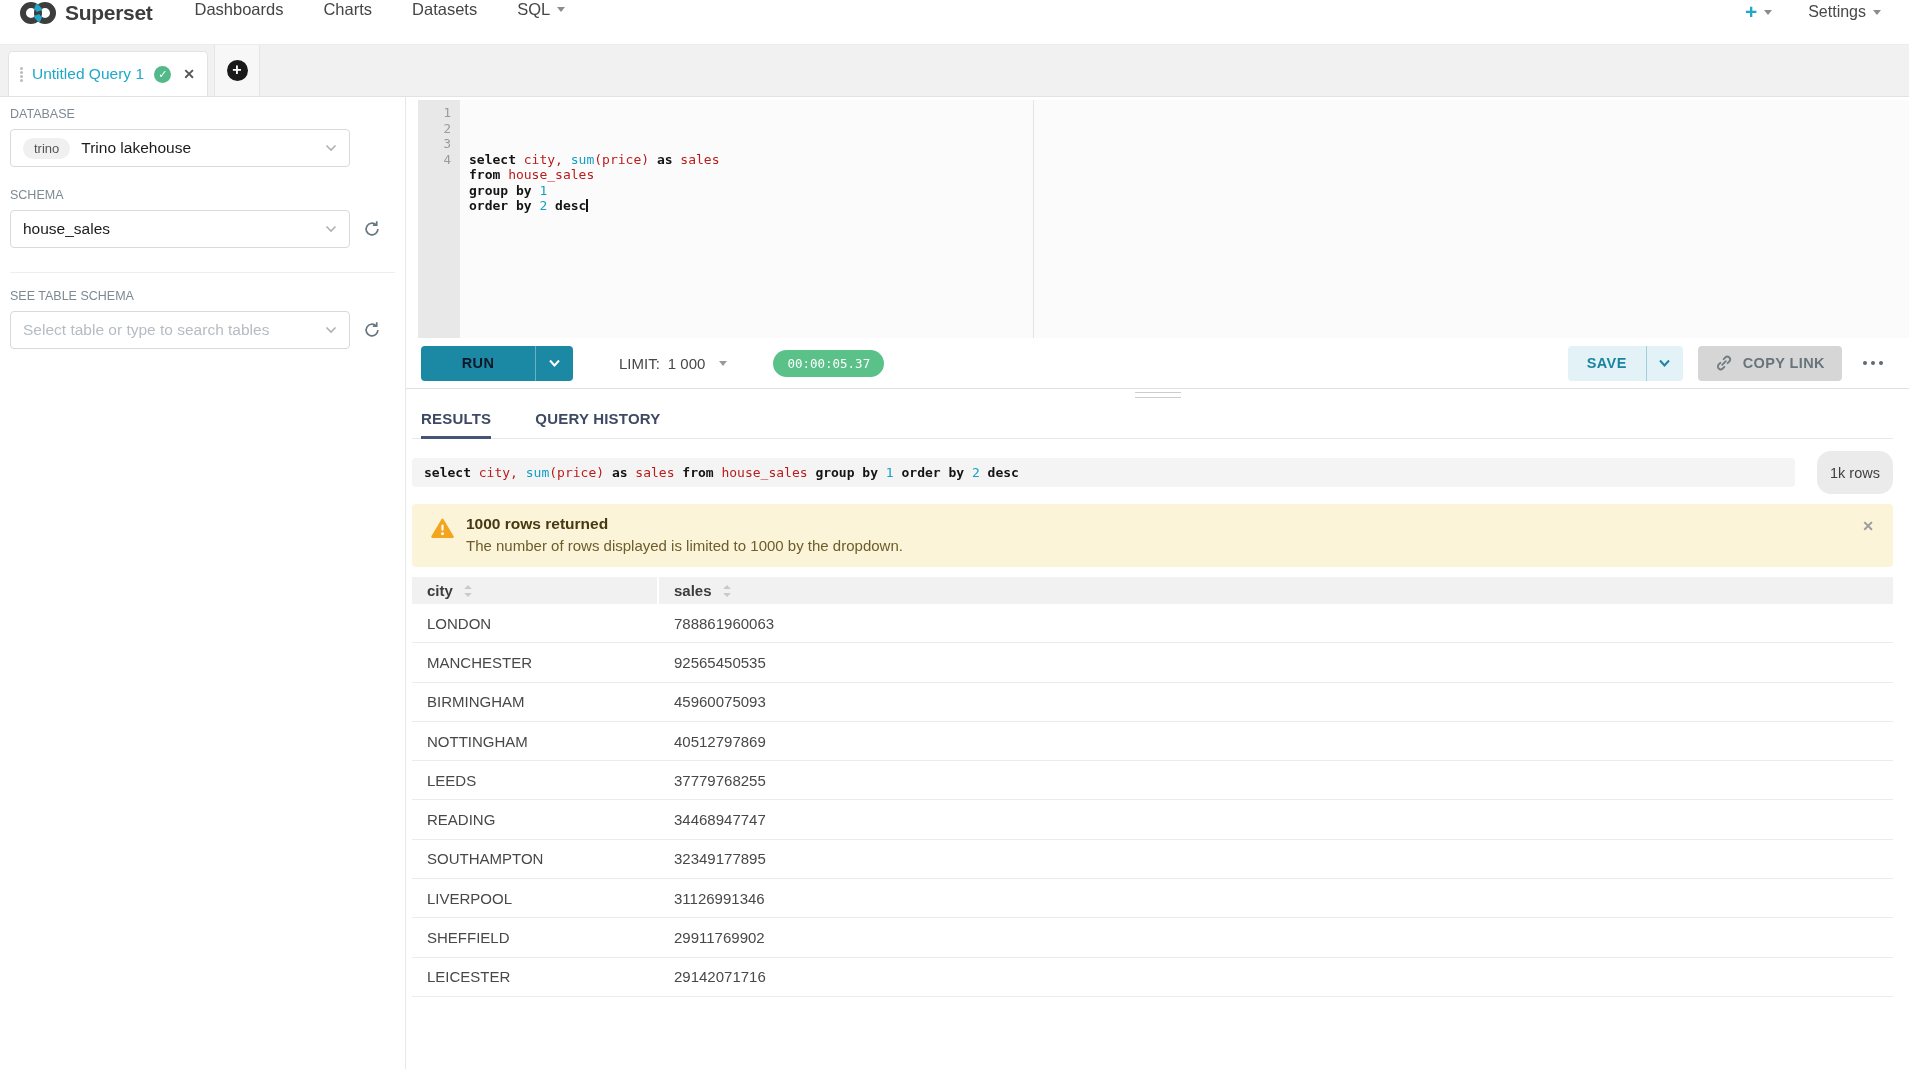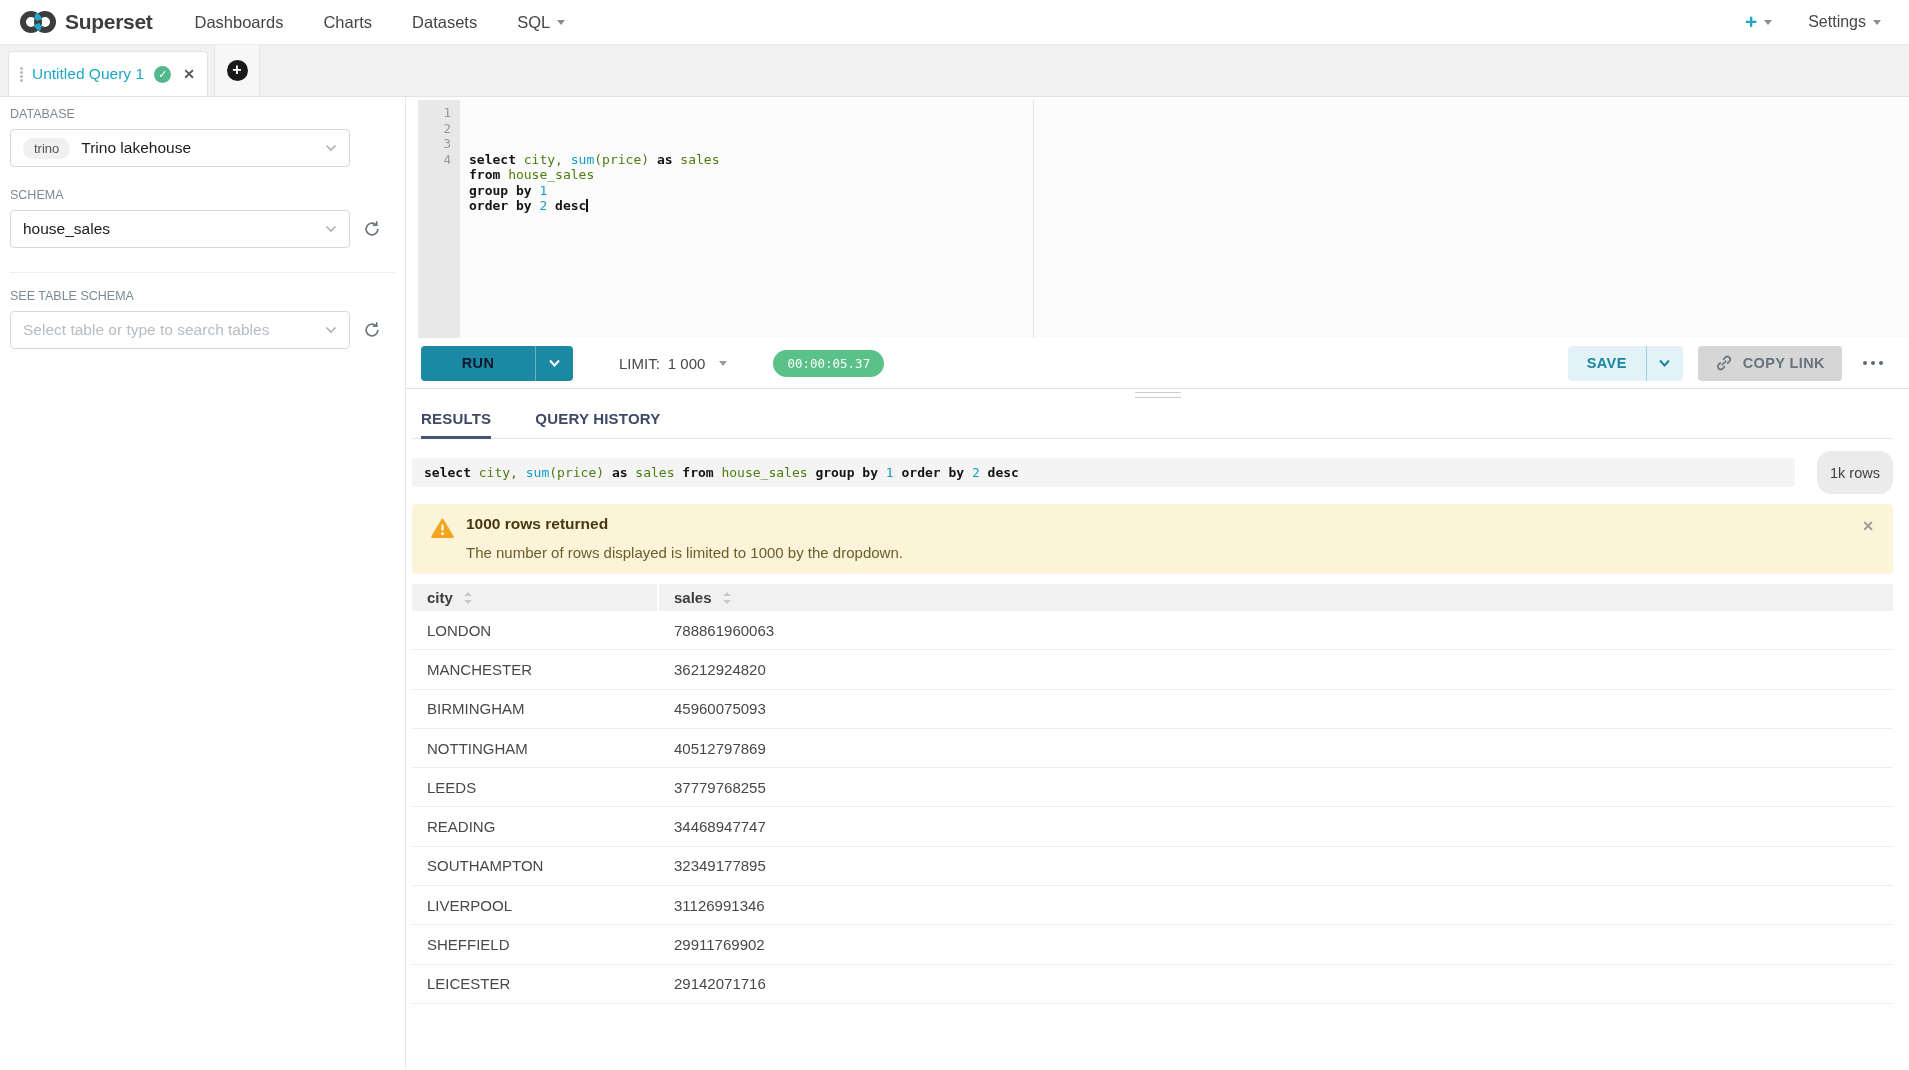--- a/index.html
+++ b/index.html
@@ -1,20 +1,20 @@
 <!DOCTYPE html>
 <html><head>
 <meta charset="utf-8">
 <style>
   * { margin:0; padding:0; box-sizing:border-box; }
   html,body { width:1909px; height:1070px; overflow:hidden; background:#fff;
     font-family:"Liberation Sans",sans-serif; color:#484848; }
 
   
-  .topnav { height:45px; display:flex; align-items:center; padding:0 28px 0 18px;
+  .topnav { height:45px; display:flex; align-items:flex-start; padding:0 28px 0 18px;
     border-bottom:1px solid #ececec; background:#fff; }
   .brand { display:flex; align-items:center; gap:7px; margin-right:42px; }
   .brand-name { font-size:21px; font-weight:bold; color:#3d3d3d; letter-spacing:-0.3px; }
   .nav-items { display:flex; gap:40px; font-size:16.5px; color:#454545; }
   .nav-item { display:flex; align-items:center; cursor:pointer; }
   .caret { display:inline-block; width:0; height:0; border-left:4.5px solid transparent;
     border-right:4.5px solid transparent; border-top:5.5px solid #8c8c8c;
     margin-left:7px; vertical-align:middle; }
   .nav-right { margin-left:auto; display:flex; align-items:center; gap:36px; }
   .plus-link { color:#20a7c9; font-size:21px; font-weight:bold; display:flex; align-items:center; }
@@ -57,21 +57,21 @@
   .editor-wrap { margin:3px 0 0 12px; height:238px; display:flex; background:#fbfbfb;
     position:relative; overflow:hidden; }
   .gutter { width:42px; flex:none; background:#e8e8e8; color:#9a9a9a; text-align:right;
     padding:5px 9px 0 0; font-family:"DejaVu Sans Mono",monospace; font-size:12.5px; line-height:15.5px; }
   .code { flex:1; padding:5px 0 0 9px; font-family:"DejaVu Sans Mono",monospace;
     font-size:13px; line-height:15.5px; color:#333; position:relative; white-space:pre; }
   .print-margin { position:absolute; left:573px; top:0; bottom:0; width:1px; background:#e4e4e4; }
   .tok-kw { font-weight:bold; color:#141414; }
   .tok-fn { color:#159fc6; }
   .tok-num { color:#159fc6; }
-  .tok-p { color:#4d7c0f;text-align:right; }
+  .tok-p { color:#b91c1c;text-align:right; }
   .cursor { display:inline-block; width:2px; height:13px; background:#111;
     vertical-align:-2px; }
 
   
   .toolbar { height:50px; display:flex; align-items:center; padding:0 20px 0 15px; }
   .run-btn { display:flex; height:35px; border-radius:4px; overflow:hidden; background:#1b89a4;
     color:#0f172a; cursor:pointer; }
   .run-main { width:114px; display:flex; align-items:center; justify-content:center;
     font-size:14.5px; font-weight:bold; letter-spacing:0.4px; }
   .run-caret { width:38px; border-left:1px solid rgba(255,255,255,0.35); display:flex;
@@ -118,21 +118,21 @@
   .preview-row { display:flex; align-items:center; margin-top:12px; gap:22px; }
   .preview { flex:1; background:#f4f4f4; border-radius:4px; height:29px; display:flex;
     align-items:center; padding:0 12px; font-family:"DejaVu Sans Mono",monospace; font-size:13px;
     white-space:pre; overflow:hidden; }
   .rows-badge { background:#ebebeb; border-radius:14px; height:43px; display:flex;
     align-items:center; padding:0 13px; font-size:14.5px; color:#3f3f3f; flex:none; }
 
   .alert { margin-top:10px; background:#fcf4d9; border-radius:4px; padding:11px 16px 13px;
     display:flex; position:relative; }
   .alert-icon { margin:3px 12px 0 3px; flex:none; }
-  .alert-title { font-size:15.5px; font-weight:bold; color:#473a12; margin-bottom:11px; }
+  .alert-title { font-size:15.5px; font-weight:bold; color:#473a12; margin-bottom:4px; }
   .alert-msg { font-size:15px; color:#6d5d2c; }
   .alert-close { position:absolute; right:19px; top:14px; color:#9b9b9b; font-size:14px;
     font-weight:bold; cursor:pointer; }
 
   .rtable { margin-top:10px; font-size:15px; }
   .thead { display:flex; background:#f1f1f1; height:27px; align-items:center;
     font-weight:bold; color:#3c3c3c; }
   .th { display:flex; align-items:center; gap:10px; padding-left:15px; height:100%; cursor:pointer; }
   .th.c0 { width:247px; border-right:2px solid #fff; flex:none; }
   .th.c1 { flex:1; }
@@ -339,21 +339,21 @@
             </svg>
           </div>
         </div>
         <div>
             <div class="trow">
               <div class="tcell c0">LONDON</div>
               <div class="tcell c1">788861960063</div>
             </div>
             <div class="trow">
               <div class="tcell c0">MANCHESTER</div>
-              <div class="tcell c1">36212924820</div>
+              <div class="tcell c1">92565450535</div>
             </div>
             <div class="trow">
               <div class="tcell c0">BIRMINGHAM</div>
               <div class="tcell c1">45960075093</div>
             </div>
             <div class="trow">
               <div class="tcell c0">NOTTINGHAM</div>
               <div class="tcell c1">40512797869</div>
             </div>
             <div class="trow">

